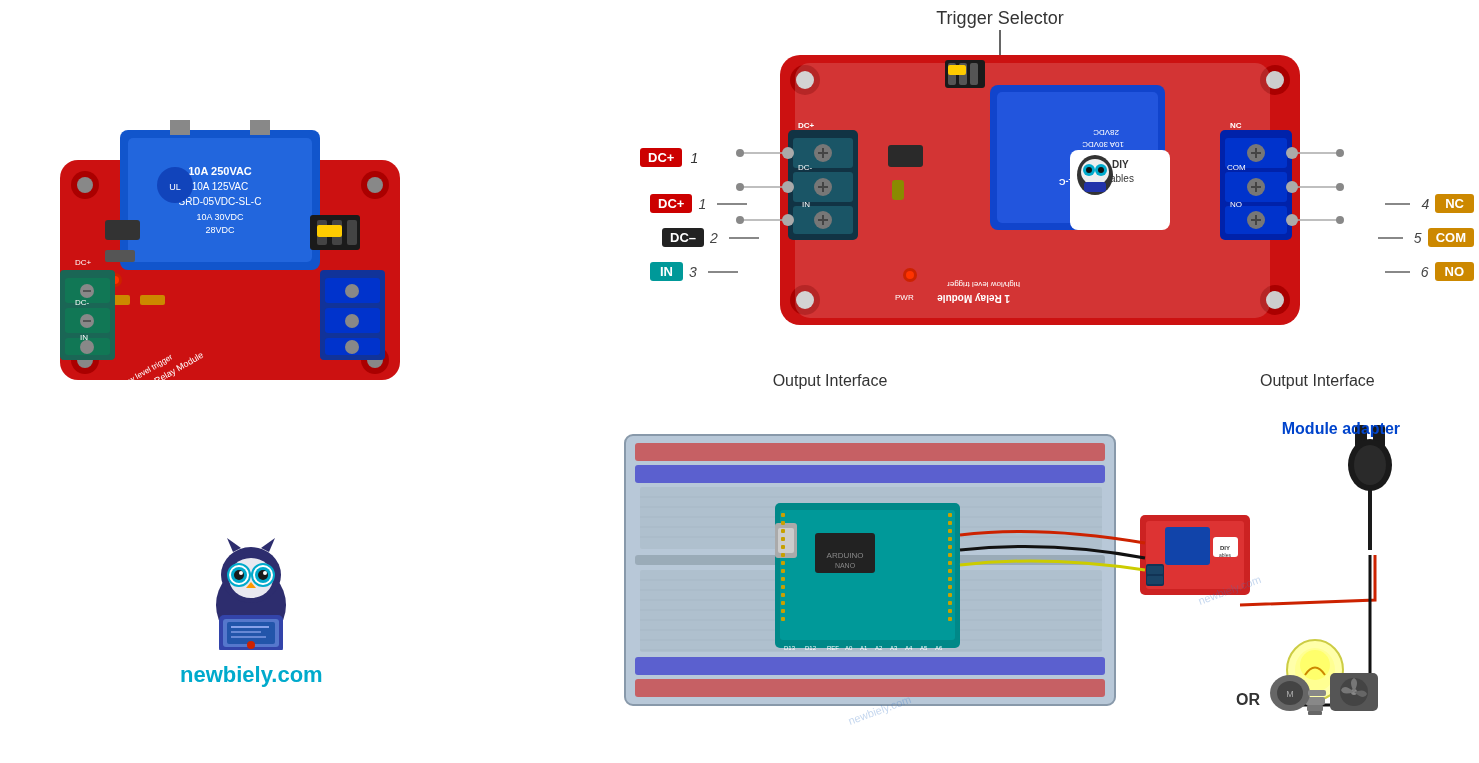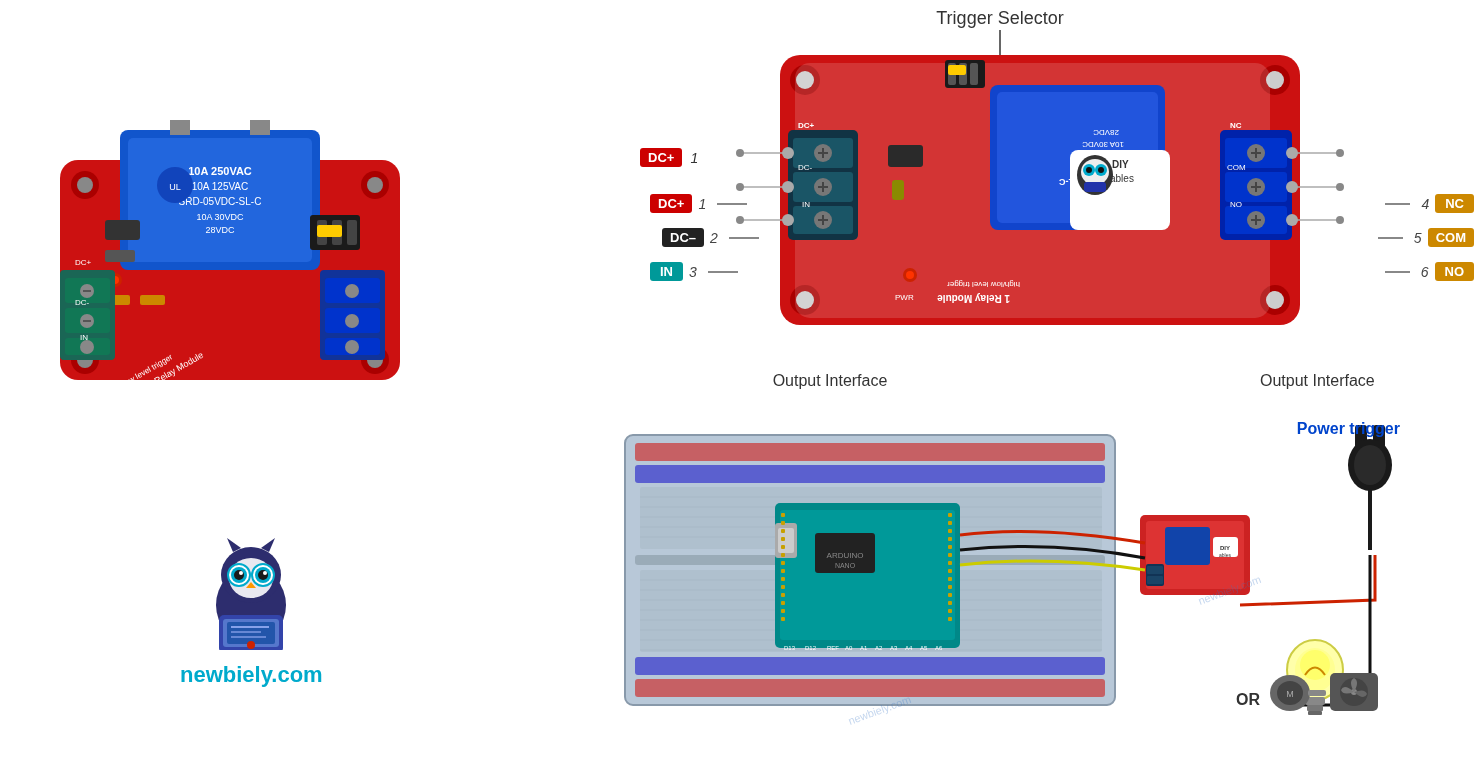--- a/index.html
+++ b/index.html
@@ -321,21 +321,21 @@
 
 <div style="position:absolute; top:262px; right:5px; display:flex; align-items:center; gap:6px;">
   <span style="display:inline-block; width:25px; height:2px; background:#888; margin-right:5px;"></span>
   <span style="font-style:italic; font-size:14px; color:#444;">6</span>
   <span style="background:#cc8800; color:white; padding:2px 10px; border-radius:3px; font-weight:bold; font-size:13px;">NO</span>
 </div>
 
 <div style="position:absolute; left:620px; top:415px; width:860px; height:350px;">
   
   
-  <div style="position:absolute; top:5px; right:80px; font-size:16px; font-weight:bold; color:#0044cc;">Power trigger</div>
+  <div style="position:absolute; top:5px; right:80px; font-size:16px; font-weight:bold; color:#0044cc;">Module adapter</div>
 
   
   <svg viewBox="0 0 840 330" width="840" height="330">
 
     <rect x="5" y="20" width="490" height="270" rx="8" fill="#b8c8d8" stroke="#8899aa" stroke-width="2"></rect>
 
     <rect x="15" y="28" width="470" height="18" rx="3" fill="#cc3333" opacity="0.7"></rect>
     <rect x="15" y="50" width="470" height="18" rx="3" fill="#3333cc" opacity="0.7"></rect>
 
     <rect x="15" y="140" width="470" height="10" rx="3" fill="#9aabb8"></rect>

